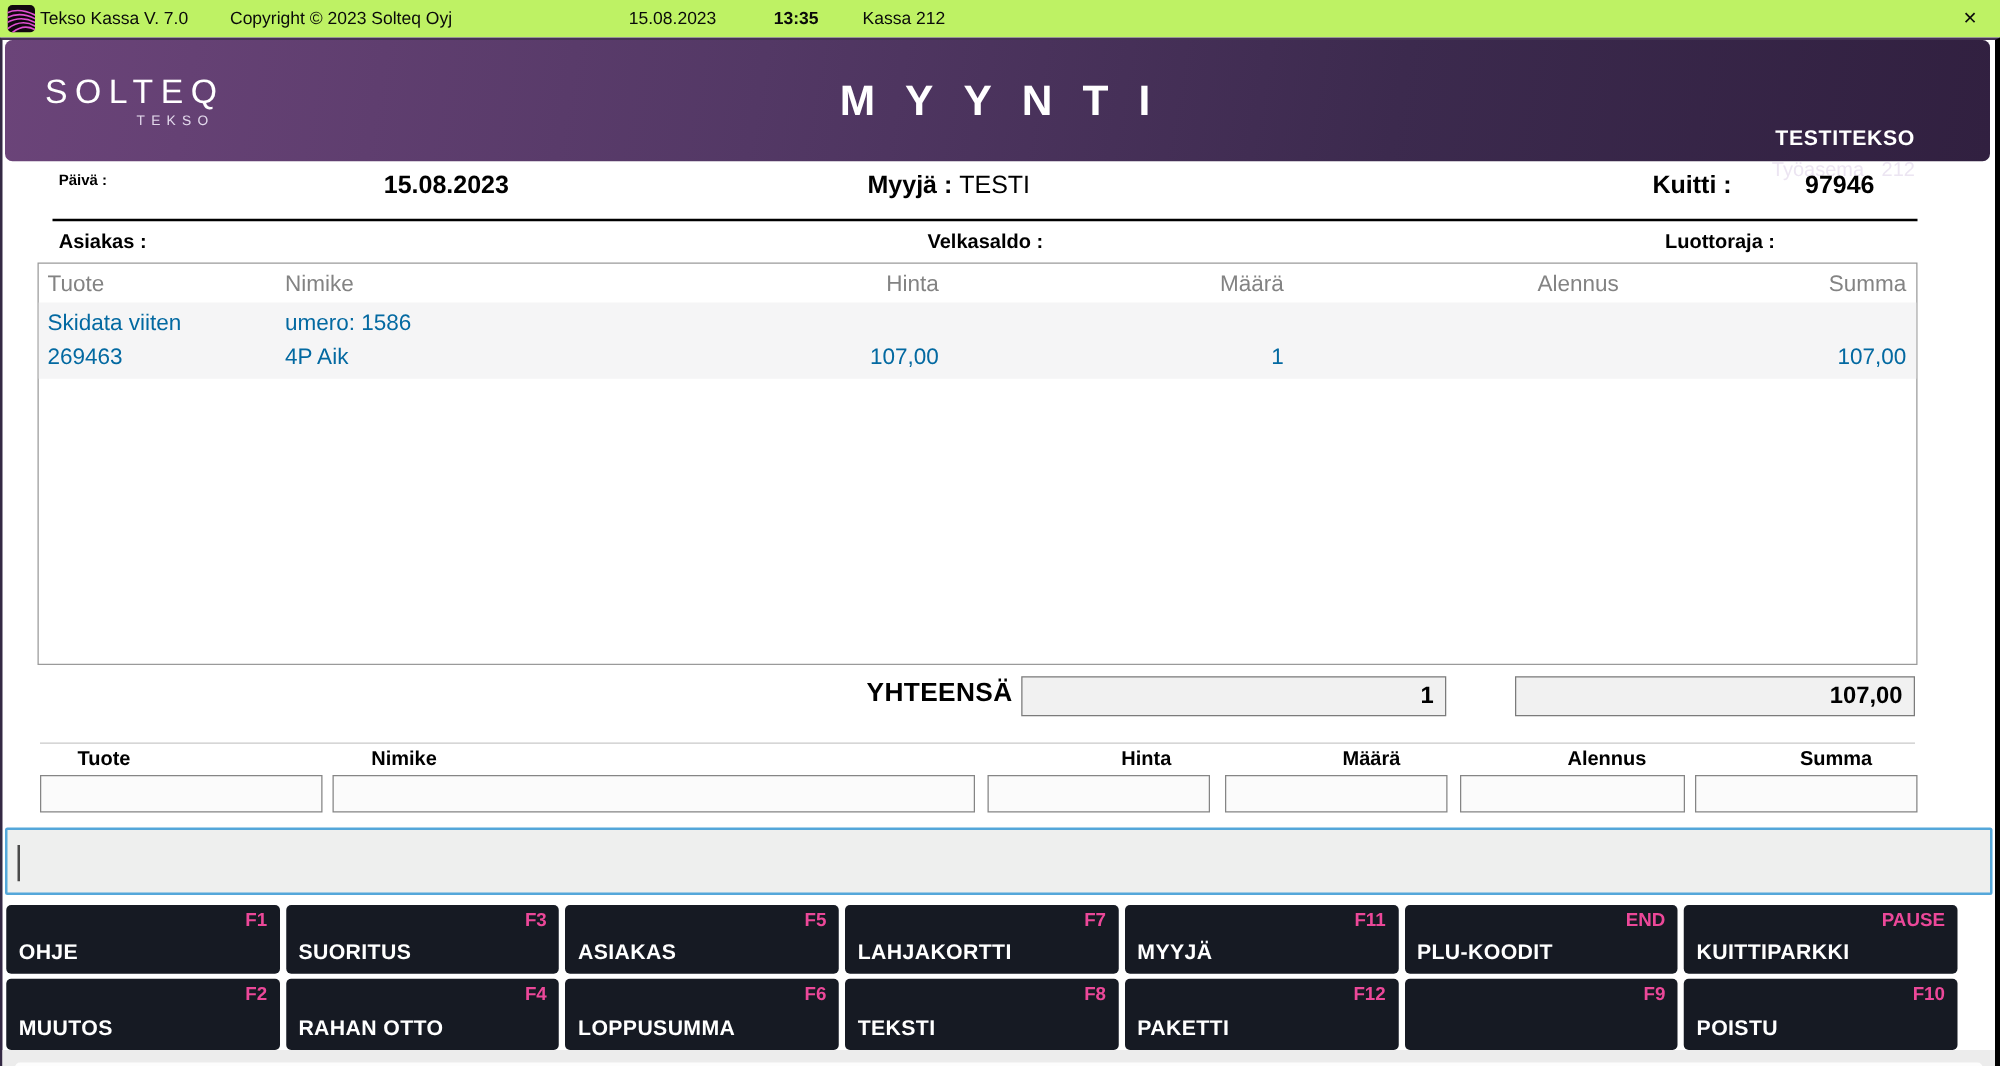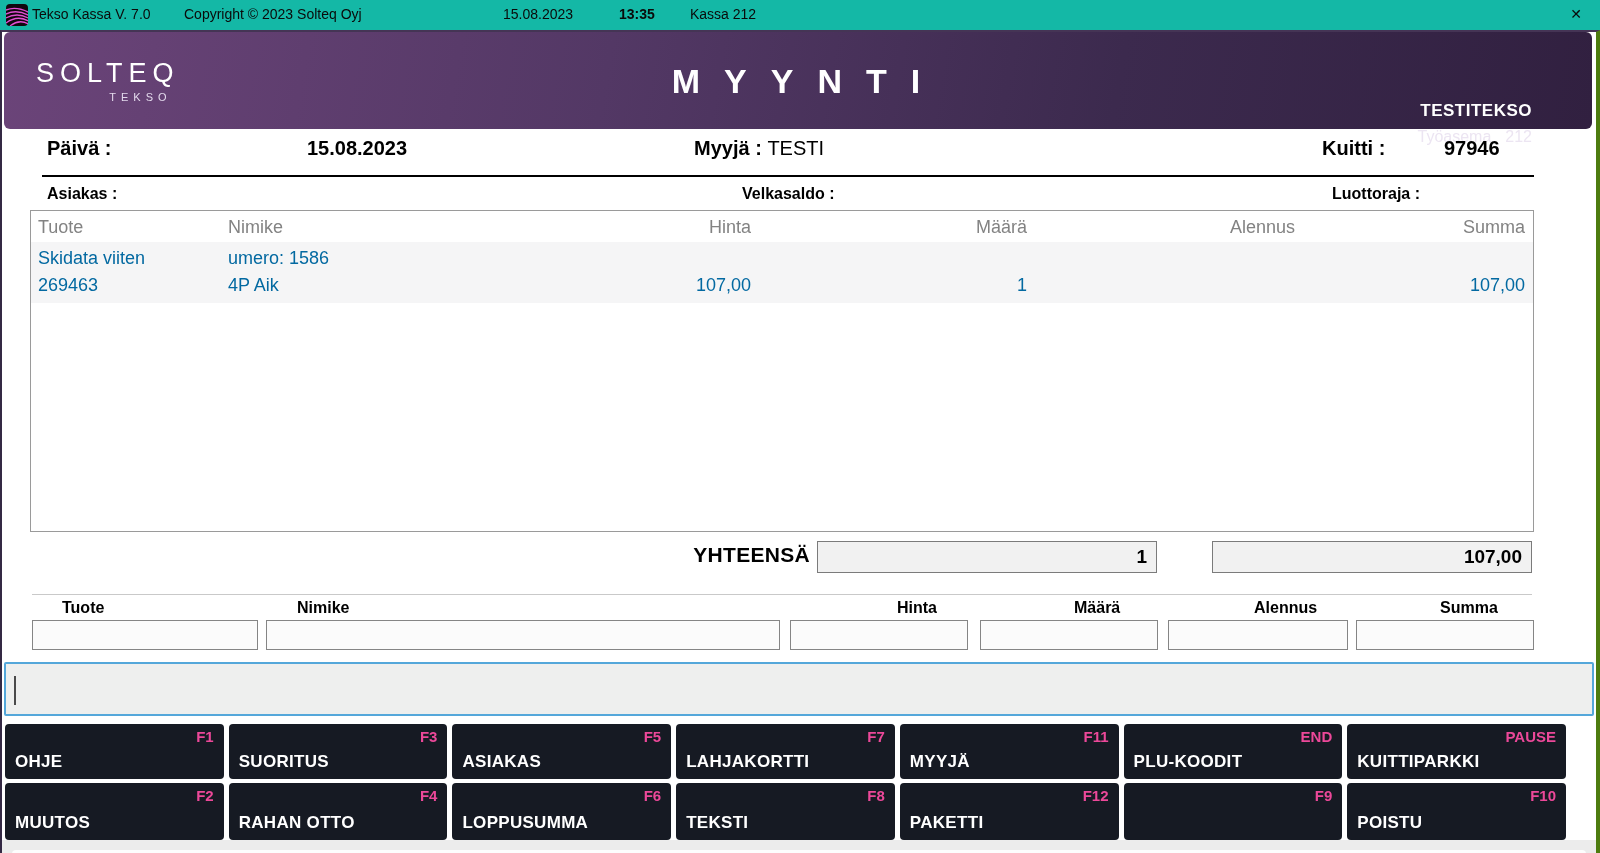--- a/index.html
+++ b/index.html
@@ -1,50 +1,50 @@
 <!DOCTYPE html>
 <html><head>
 <meta charset="utf-8">
 <style>
   * { box-sizing: border-box; margin: 0; padding: 0; }
   html, body { width: 1600px; height: 853px; background: #fff; overflow: hidden;
     font-family: "Liberation Sans", "DejaVu Sans", sans-serif; }
 
   
-  .titlebar { position: absolute; left: 0; top: 0; width: 1600px; height: 30px; background: #14b8a6; }
+  .titlebar { position: absolute; left: 0; top: 0; width: 1600px; height: 30px; background: #bef264; }
   .titlebar span { position: absolute; top: 6px; font-size: 14px; color: #0a0a0a; white-space: nowrap; }
   .tb-icon { position: absolute; left: 6px; top: 4px; width: 22px; height: 22px; }
   .tb-app   { left: 32px; }
   .tb-copy  { left: 184px; }
   .tb-date  { left: 503px; }
   .tb-time  { left: 619px; font-weight: bold; }
   .tb-kassa { left: 690px; }
   .tb-close { left: auto; right: 18px; top: 3px; font-size: 17px; font-weight: 300; cursor: pointer; color:#111; }
 
   
   .window { position: absolute; left: 0; top: 30px; width: 1600px; height: 823px;
-    border-left: 2px solid #342944; border-right: 4px solid #4d7c0f; border-top: 2px solid #453455;
+    border-left: 2px solid #342944; border-right: 4px solid #000000; border-top: 2px solid #453455;
     background: #fff; }
 
   
   .header { position: absolute; left: 2px; top: 0; width: 1588px; height: 97px; border-radius: 6px;
     background: linear-gradient(100deg, #6b4479 0%, #533865 38%, #3c2a4e 70%, #312040 100%); }
   .logo { position: absolute; left: 32px; top: 26px; color: #fff; }
   .logo-main { font-size: 27px; font-weight: 500; letter-spacing: 6px; }
   .logo-sub  { font-size: 11px; font-weight: 500; letter-spacing: 5px; color: #e3d9ec; text-align: right; padding-right: 8px; margin-top: 2px; }
   .header-title { position: absolute; left: 0; right: 0; top: 30px; text-align: center;
     color: #fff; font-size: 34px; font-weight: 700; letter-spacing: 24px; padding-left: 20px; }
   .header-right { position: absolute; right: 60px; top: 21px; text-align: right; color: #fff; }
   .store { font-size: 17px; font-weight: 700; letter-spacing: 0.5px; margin-top: 48px; }
   .workstation { font-size: 16px; color: #ece5f2; margin-top: 7px; }
   .workstation .ws-num { margin-left: 14px; }
 
   
   .inforow span { position: absolute; white-space: nowrap; }
-  .lbl-paiva  { left: 45px;  top: 105px; font-size: 20px; font-weight: 700; }
+  .lbl-paiva  { left: 45px;  top: 105px; font-size: 12px; font-weight: 700; }
   .val-paiva  { left: 305px; top: 105px; font-size: 20px; font-weight: 700; }
   .grp-myyja  { left: 692px; top: 105px; font-size: 20px; }
   .grp-myyja b { font-weight: 700; }
   .lbl-kuitti { left: 1320px; top: 105px; font-size: 20px; font-weight: 700; }
   .val-kuitti { left: 1442px; top: 105px; font-size: 20px; font-weight: 700; }
   .hline1 { position: absolute; left: 40px; top: 143px; width: 1492px; height: 2px; background: #000; }
   .lbl-asiakas    { left: 45px;   top: 153px; font-size: 16px; font-weight: 700; }
   .lbl-velkasaldo { left: 740px;  top: 153px; font-size: 16px; font-weight: 700; }
   .lbl-luottoraja { left: 1330px; top: 153px; font-size: 16px; font-weight: 700; }
 

